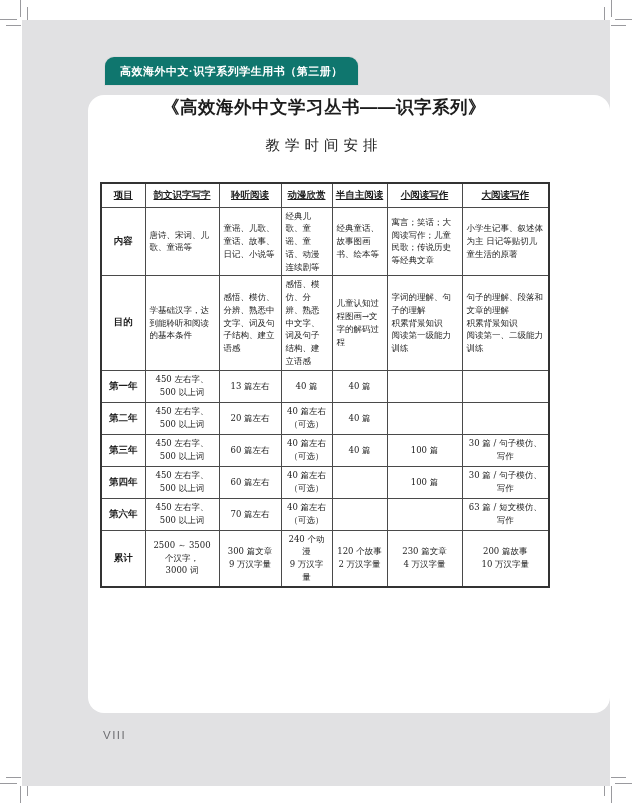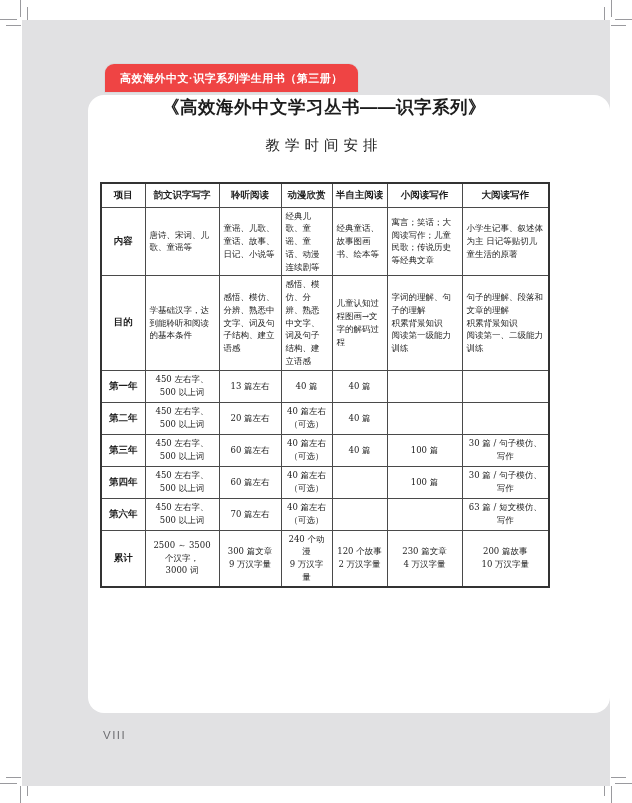--- a/index.html
+++ b/index.html
@@ -9,22 +9,22 @@
   }
   .paper {
     position:absolute; left:22px; top:20px; width:588px; height:766px;
     background:#e1e1e3;
   }
   
   .cm { position:absolute; background:#9a9a9e; }
   .cm.v { width:1px; }
   .cm.h { height:1px; }
   .banner {
-    position:absolute; left:105px; top:64px; height:28px;
-    background:#ef4444; border-radius:9px 9px 0 0;
+    position:absolute; left:105px; top:57px; height:28px;
+    background:#0f766e; border-radius:9px 9px 0 0;
     color:#ffffff; font-weight:bold; font-size:11px; letter-spacing:0.5px;
     display:flex; align-items:center; padding:0 15px;
     box-shadow:0 0 0 1px rgba(0,0,0,0.03);
   }
   .content-box {
     position:absolute; left:88px; top:95px; width:522px; height:618px;
     background:#ffffff; border-radius:16px;
   }
   .inner { position:absolute; left:12px; top:0; width:448px; }
   .title {
@@ -36,21 +36,21 @@
     font-family:Liberation Mono, monospace; letter-spacing:5px;
   }
   table.sched {
     border-collapse:collapse; table-layout:fixed; width:448px;
     margin-top:27px; border:2px solid #333;
   }
   table.sched th, table.sched td {
     border:1px solid #4a4a4a; vertical-align:middle; overflow:hidden;
   }
   table.sched th {
-    font-size:9.5px; font-weight:bold; padding:2px 1px; white-space:nowrap;
+    font-size:9.5px; font-weight:bold; padding:2px 1px; white-space:nowrap;text-decoration:underline;
   }
   td.rlabel {
     font-weight:bold; font-size:9.5px; text-align:center;
     font-family:"Liberation Sans", sans-serif;
   }
   td.cell {
     font-family:"DejaVu Serif", serif; font-size:8.5px; line-height:1.5;
     padding:2px 4px; white-space:pre-line; color:#222222; text-align:center;
   }
   tr.r-text td.cell { text-align:left; }

